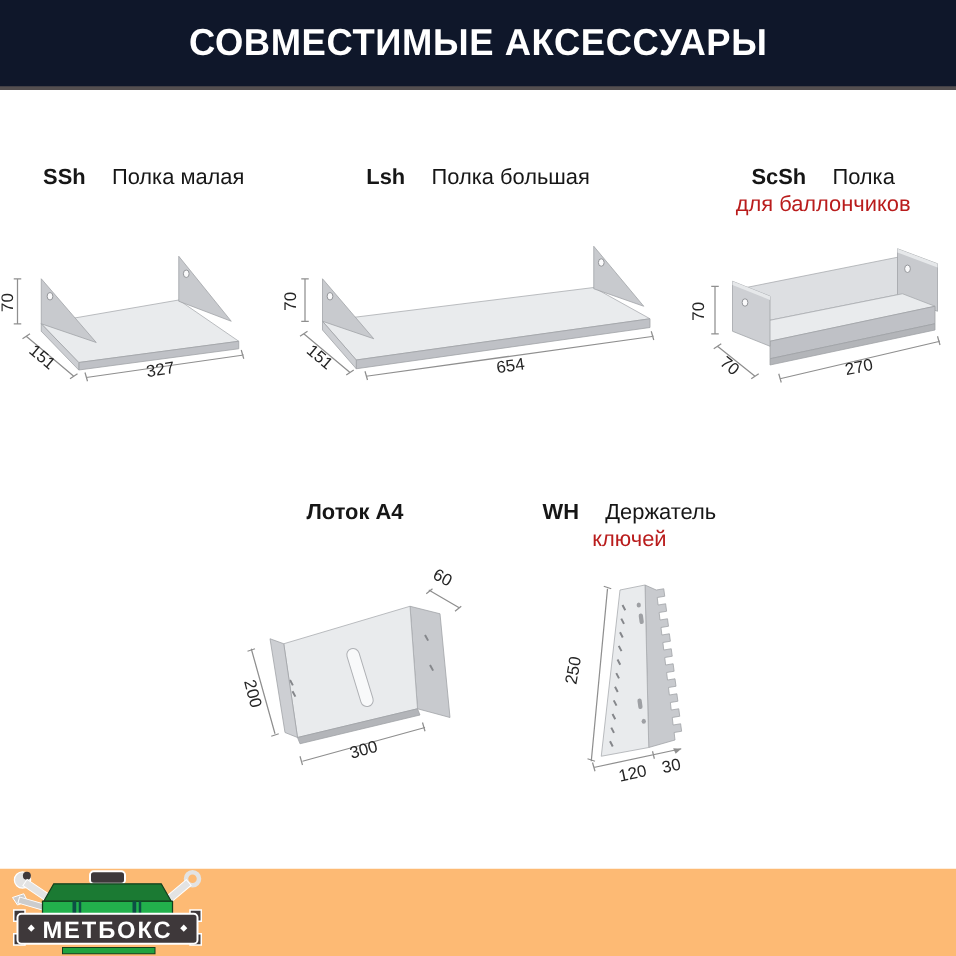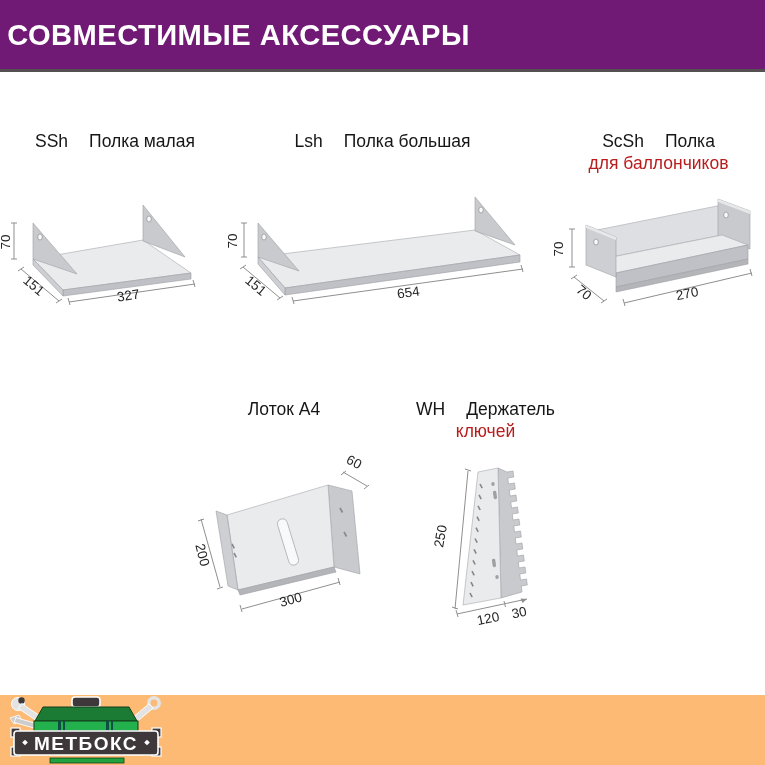--- a/index.html
+++ b/index.html
@@ -1,26 +1,26 @@
 <!DOCTYPE html>
 <html><head>
 <meta charset="utf-8">
 <style>
   html,body{margin:0;padding:0}
   body{width:765px;height:765px;position:relative;overflow:hidden;background:#ffffff;
        font-family:"Liberation Sans",sans-serif;color:#1a1a1a}
 
-  .header{position:absolute;top:0;left:0;width:765px;height:69px;background:#701a75;
-          border-bottom:3px solid #544F50;display:flex;align-items:center;justify-content:flex-start}
+  .header{position:absolute;top:0;left:0;width:765px;height:69px;background:#0f172a;
+          border-bottom:3px solid #544F50;display:flex;align-items:center;justify-content:center}
   .header h1{margin:0;color:#ffffff;font-size:30px;font-weight:bold;letter-spacing:.5px;
              transform:scaleX(.97);white-space:nowrap}
 
   .card{position:absolute;text-align:center}
   .ptitle{font-size:17.5px;line-height:22px;color:#161616}
-  .ptitle .code{font-weight:normal}
+  .ptitle .code{font-weight:bold}
   .ptitle .nm{margin-left:21px}
   .ptitle .nm:empty{display:none;margin:0}
   .line2{font-size:17.5px;line-height:22px;color:#b91c1c}
   .line2:empty{display:none}
   .row1 .ptitle{padding-top:8px}
   .row2 .ptitle{padding-top:6px}
   .draw{position:absolute;pointer-events:none}
 
   
   .f-top{fill:#E9EBED;stroke:#A6A8AC;stroke-width:.6}
@@ -147,21 +147,21 @@
       <path class="dimline" d="M173 82 L197 96 M171 85 l5 -4 M194 99 l5 -4"></path>
       <text class="dim" transform="translate(182 76) rotate(28)">60</text>
       <path class="dimline" d="M31 129 L50 197 M28 131 l6 -2 M47 199 l6 -2"></path>
       <text class="dim" transform="translate(28 166) rotate(76)">200</text>
       <path class="dimline" d="M72 219 L170 192 M70 215 l2 7 M168 188 l2 7"></path>
       <text class="dim" transform="translate(122 214) rotate(-15)">300</text>
     </g>
   </svg>
 </div>
 
-<div class="card row2" style="left:398px;top:392px;width:175px">
+<div class="card row2" style="left:416px;top:392px;width:175px">
   <div class="ptitle">
     <span class="code">WH</span><span class="nm">Держатель</span>
     <div class="line2">ключей</div>
   </div>
   <svg class="draw" style="left:-4px;top:-2px" width="165" height="245" viewBox="0 0 165 245">
     <g>
       <polygon class="f-side" points="104,78 113,82 119,81 119.8,87 113.8,88 114.5,94 120.5,93 121.3,99 115.3,100 116,106 122,105 122.8,111 116.8,112 117.5,118 123.5,117 124.3,123 118.3,124 119,130 125,129 125.8,135 119.8,136 120.5,142 126.5,141 127.3,147 121.3,148 122,154 128,153 128.8,159 122.8,160 123.5,166 129.5,165 130.3,171 124.3,172 125,178 131,177 131.8,183 125.8,184 126.5,190 132.5,189 133.3,195 127.3,196 128,202 107,208"></polygon>
       <polygon class="f-top" points="84,82 104,78 107,208 69,215"></polygon>
       <path class="slotmark" d="M86 94 l2.2 4.2 M85 104.9 l2.2 4.2 M84 115.8 l2.2 4.2 M83 126.7 l2.2 4.2 M82 137.6 l2.2 4.2 M81 148.5 l2.2 4.2 M80 159.4 l2.2 4.2 M79 170.3 l2.2 4.2 M78 181.2 l2.2 4.2 M77 192.1 l2.2 4.2 M76 203 l2.2 4.2"></path>
       <ellipse class="holedark" cx="99" cy="94" rx="1.7" ry="2"></ellipse>

